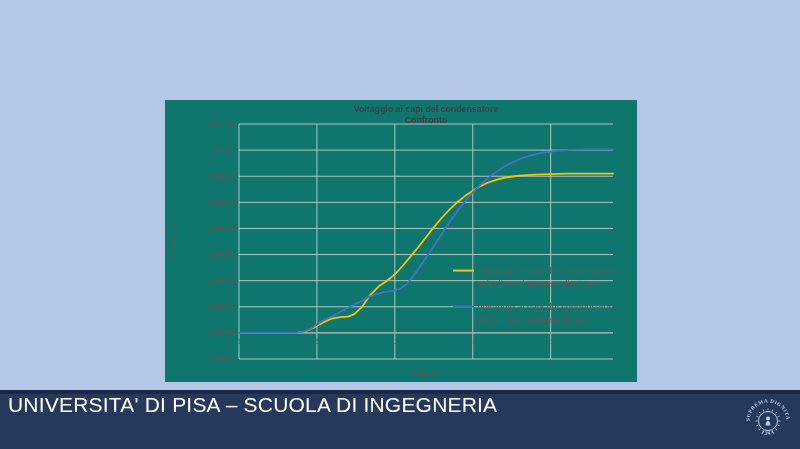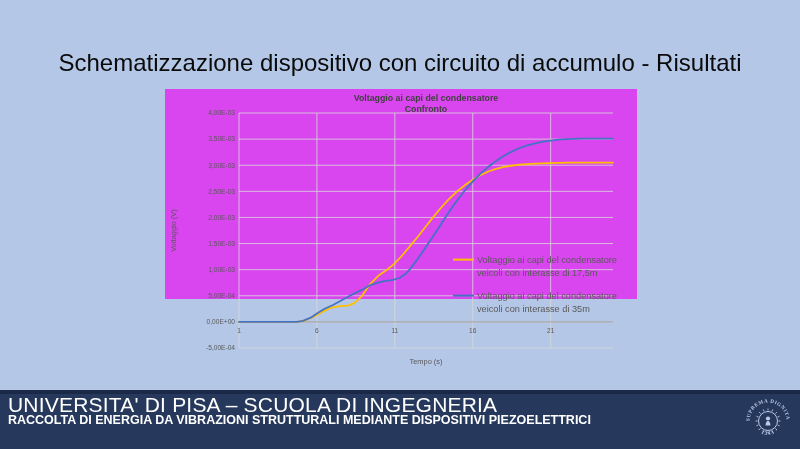--- a/index.html
+++ b/index.html
@@ -15,23 +15,23 @@
     position: absolute; top: 13px; left: 0; width: 100%;
     text-align: center; font-size: 27px; font-weight: bold; color: #0a0a0a;
     letter-spacing: -0.5px;
   }
   .subtitle {
     position: absolute; top: 49px; left: 0; width: 100%;
     text-align: center; font-size: 24px; font-weight: normal; color: #0a0a0a;
   }
 
   .chart-box {
-    position: absolute; left: 165px; top: 89px;
-    width: 472px; height: 210px;
-    background: #d946ef;
+    position: absolute; left: 165px; top: 100px;
+    width: 472px; height: 282px;
+    background: #0f766e;
   }
   .chart-box svg { display: block; }
 
   .footer {
     position: absolute; left: 0; bottom: 0; width: 800px; height: 59px;
     background: #26395c;
     border-top: 4px solid #1a2948;
     color: #ffffff;
   }
   .footer-text { position: absolute; left: 8px; top: 2px; right: 70px; }
@@ -41,21 +41,20 @@
 
   .seal {
     position: absolute; right: 9px; top: 4px; width: 46px; height: 46px;
   }
 </style>
 </head>
 <body>
 
 <div class="slide">
 
-  <div class="subtitle">Schematizzazione dispositivo con circuito di accumulo - Risultati</div>
 
   <div class="chart-box">
     <svg id="chart-svg" width="472" height="282" viewBox="0 0 472 282" xmlns="http://www.w3.org/2000/svg">
         <line x1="74" x2="448" y1="24" y2="24" stroke="#d9d9d9" stroke-width="0.8"></line>
         <line x1="74" x2="448" y1="50.111111111111114" y2="50.111111111111114" stroke="#d9d9d9" stroke-width="0.8"></line>
         <line x1="74" x2="448" y1="76.22222222222223" y2="76.22222222222223" stroke="#d9d9d9" stroke-width="0.8"></line>
         <line x1="74" x2="448" y1="102.33333333333333" y2="102.33333333333333" stroke="#d9d9d9" stroke-width="0.8"></line>
         <line x1="74" x2="448" y1="128.44444444444446" y2="128.44444444444446" stroke="#d9d9d9" stroke-width="0.8"></line>
         <line x1="74" x2="448" y1="154.55555555555554" y2="154.55555555555554" stroke="#d9d9d9" stroke-width="0.8"></line>
         <line x1="74" x2="448" y1="180.66666666666666" y2="180.66666666666666" stroke="#d9d9d9" stroke-width="0.8"></line>
@@ -94,21 +93,20 @@
         <text x="312" y="187" font-size="9.2" fill="#595959">veicoli con interasse di 17,5m</text>
         <line x1="288" x2="309" y1="206.6" y2="206.6" stroke="#4472c4" stroke-width="2"></line>
         <text x="312" y="209.5" font-size="9.2" fill="#595959">Voltaggio ai capi del condensatore</text>
         <text x="312" y="223" font-size="9.2" fill="#595959">veicoli con interasse di 35m</text>
       </svg>
   </div>
 
   <div class="footer">
     <div class="footer-text">
       <div class="footer-line1">UNIVERSITA' DI PISA – SCUOLA DI INGEGNERIA</div>
-      <div class="footer-line2">RACCOLTA DI ENERGIA DA VIBRAZIONI STRUTTURALI MEDIANTE DISPOSITIVI PIEZOELETTRICI</div>
     </div>
 
     <svg class="seal" viewBox="0 0 46 46" xmlns="http://www.w3.org/2000/svg">
       <defs>
         <path id="sealTopArc" d="M 4.5,23 A 18.5,18.5 0 0 1 41.5,23" fill="none"></path>
         <path id="sealBotArc" d="M 9,23 A 14,14 0 0 0 37,23" fill="none"></path>
       </defs>
       <g id="seal-rays">
           <line x1="33.5" y1="23" x2="35.5" y2="23" stroke="#bccbe9" stroke-width="0.9"></line>
           <line x1="32.700735091368514" y1="27.018176039833442" x2="34.54849415639109" y2="27.78354290456362" stroke="#bccbe9" stroke-width="0.9"></line>

